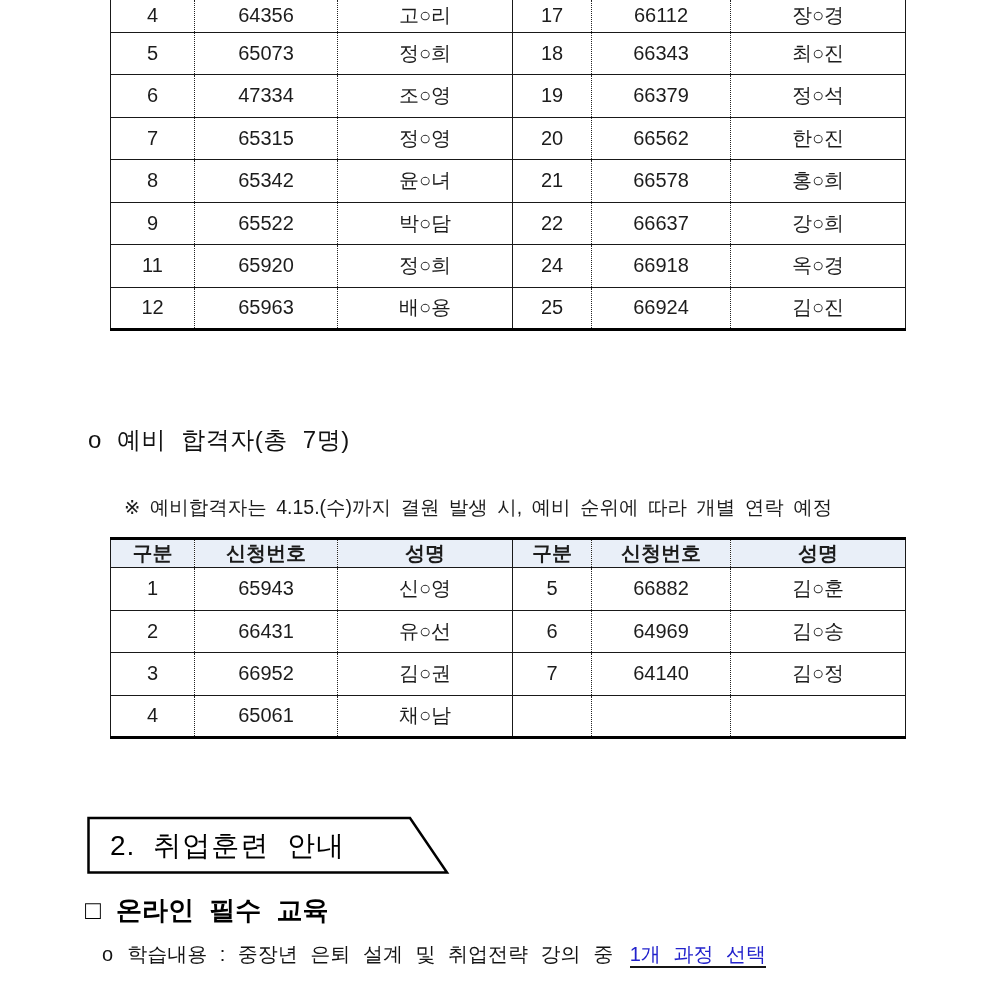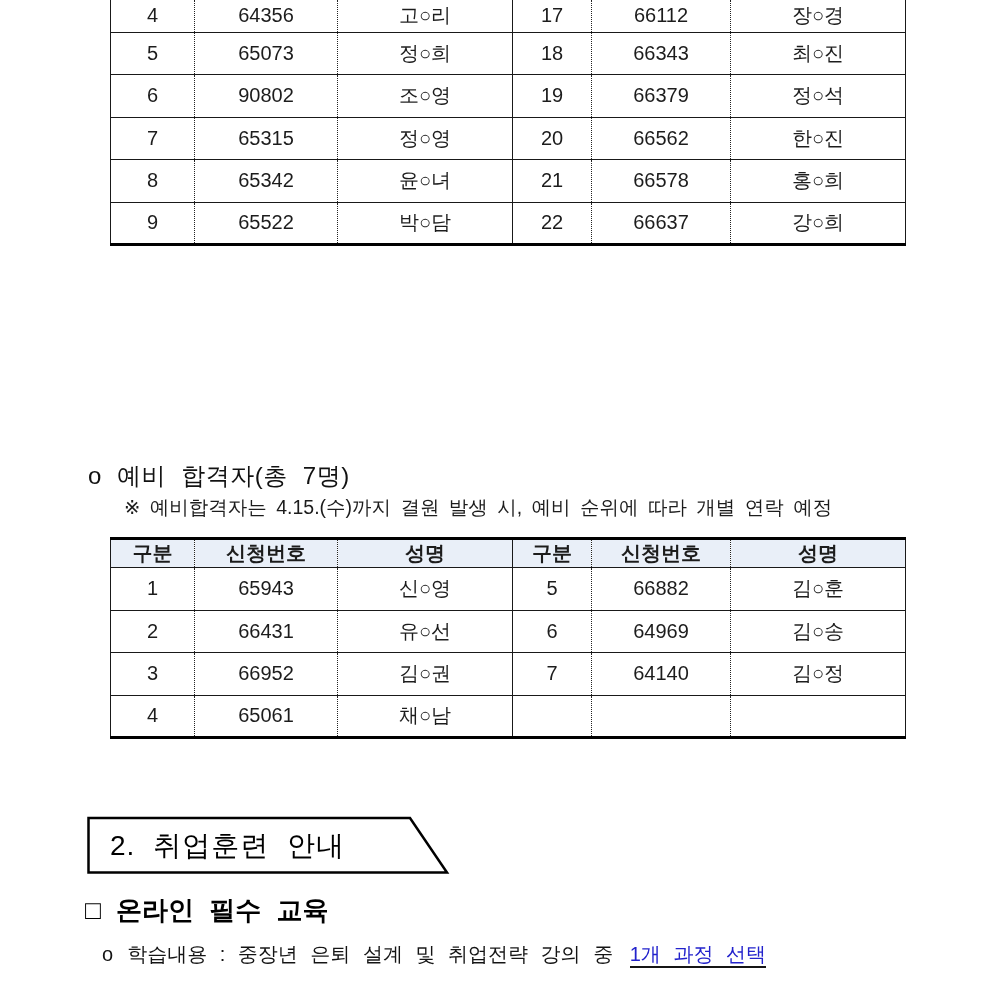--- a/index.html
+++ b/index.html
@@ -39,21 +39,21 @@
   }
   #table2 th {
     height:20px; font-weight:bold;
     border-bottom:1px solid #191919;
   }
 
   
   .abs { position:absolute; white-space:nowrap; }
 
   #waitlist-heading {
-    left:88px; top:460px; font-size:24px; color:#111;
+    left:88px; top:424px; font-size:24px; color:#111;
     word-spacing:8px; letter-spacing:0.5px;
   }
   #waitlist-note {
     left:124px; top:494px; font-size:19.5px; color:#1c1c1c;
     word-spacing:4px;
   }
 
   
   #banner { left:87px; top:816px; width:364px; height:59px; }
   #banner svg { position:absolute; left:0; top:0; }
@@ -103,21 +103,21 @@
       <tr>
         <td class="c0">5</td>
         <td class="c1">65073</td>
         <td class="c2">정○희</td>
         <td class="c3">18</td>
         <td class="c4">66343</td>
         <td class="c5">최○진</td>
       </tr>
       <tr>
         <td class="c0">6</td>
-        <td class="c1">90802</td>
+        <td class="c1">47334</td>
         <td class="c2">조○영</td>
         <td class="c3">19</td>
         <td class="c4">66379</td>
         <td class="c5">정○석</td>
       </tr>
       <tr>
         <td class="c0">7</td>
         <td class="c1">65315</td>
         <td class="c2">정○영</td>
         <td class="c3">20</td>
@@ -132,20 +132,36 @@
         <td class="c4">66578</td>
         <td class="c5">홍○희</td>
       </tr>
       <tr>
         <td class="c0">9</td>
         <td class="c1">65522</td>
         <td class="c2">박○담</td>
         <td class="c3">22</td>
         <td class="c4">66637</td>
         <td class="c5">강○희</td>
+      </tr>
+      <tr>
+        <td class="c0">11</td>
+        <td class="c1">65920</td>
+        <td class="c2">정○희</td>
+        <td class="c3">24</td>
+        <td class="c4">66918</td>
+        <td class="c5">옥○경</td>
+      </tr>
+      <tr>
+        <td class="c0">12</td>
+        <td class="c1">65963</td>
+        <td class="c2">배○용</td>
+        <td class="c3">25</td>
+        <td class="c4">66924</td>
+        <td class="c5">김○진</td>
       </tr>
     </tbody>
 </table>
 
 <div class="abs" id="waitlist-heading">o 예비 합격자(총 7명)</div>
 <div class="abs" id="waitlist-note">※ 예비합격자는 4.15.(수)까지 결원 발생 시, 예비 순위에 따라 개별 연락 예정</div>
 
 <table id="table2">
   <colgroup>
     <col style="width:84px">

